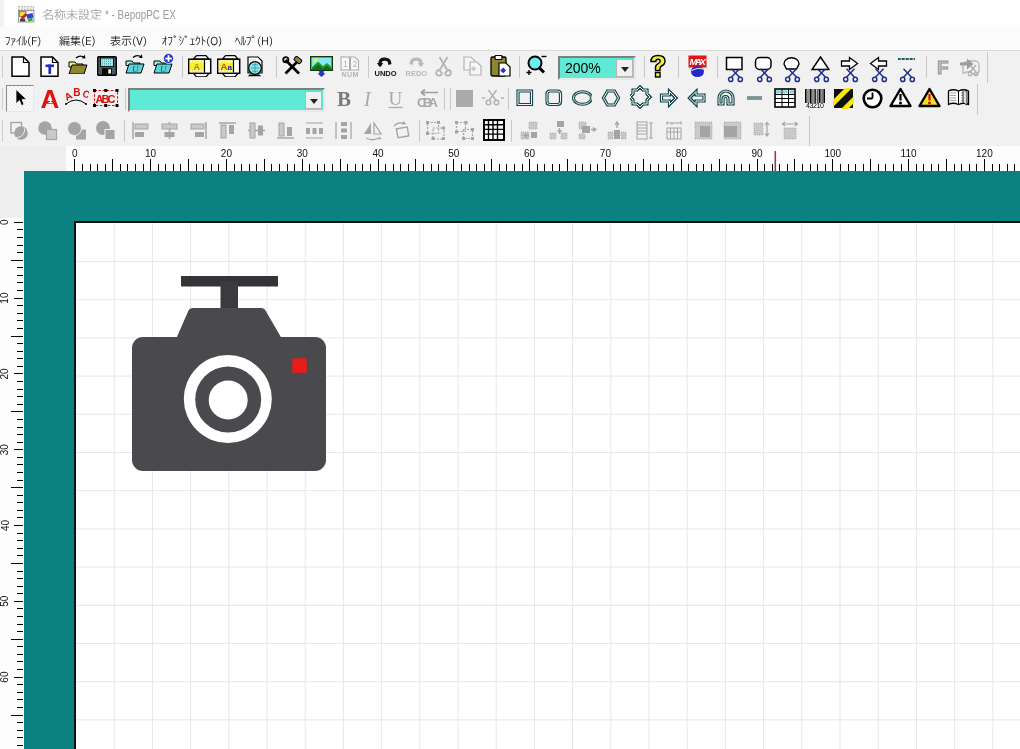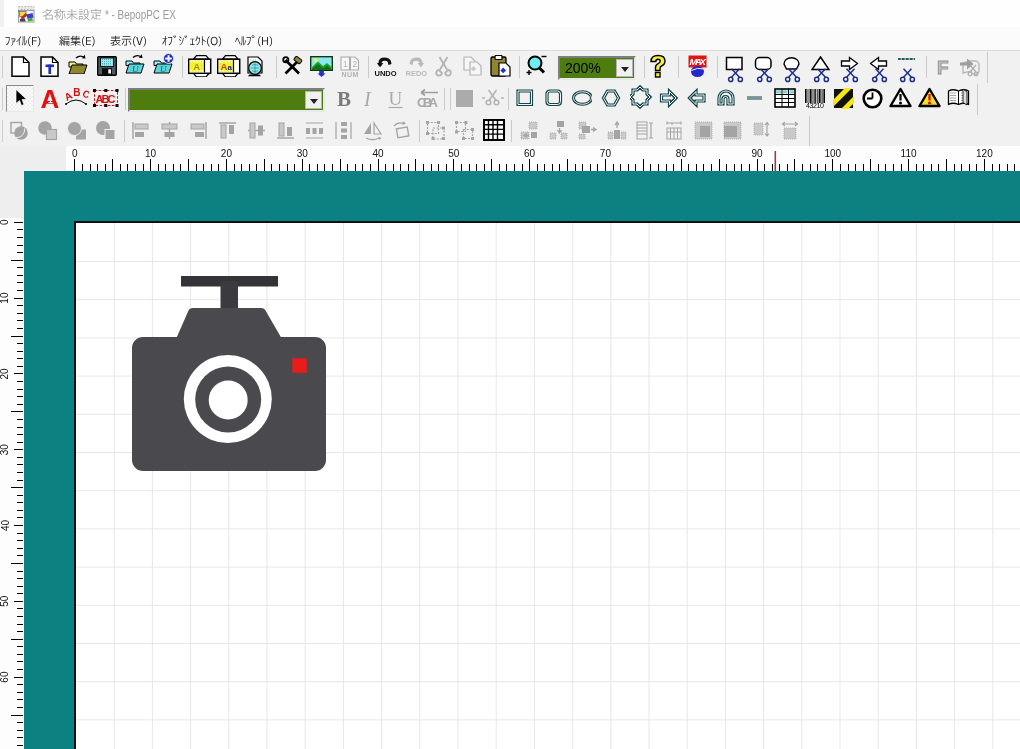--- a/index.html
+++ b/index.html
@@ -12,21 +12,21 @@
 #hcorner{position:absolute;left:0;top:146px;width:66px;height:25px;background:#eeeeee}
 #canvas{position:absolute;left:0;top:171px;width:1020px;height:578px;background:#0b8182}
 #vruler{position:absolute;left:0;top:171px;width:24px;height:578px;background:#fdfdfd}
 #vcorner{position:absolute;left:0;top:171px;width:24px;height:47px;background:#eeeeee}
 #label{position:absolute;left:74px;top:221px;width:946px;height:528px;background:#ffffff;border-left:2px solid #111;border-top:2px solid #111}
 .icon{position:absolute}
 .sep{position:absolute;width:1px;background:#c9c9c9}
 .sep1{top:56px;height:22px}
 .sep2{top:88px;height:22px}
 .sep3{top:120px;height:22px}
-.combo{position:absolute;background:#4d7c0f;border-top:2px solid #7e7e7e;border-left:2px solid #7e7e7e;border-bottom:2px solid #e9e9e9;border-right:2px solid #e9e9e9}
+.combo{position:absolute;background:#5eead4;border-top:2px solid #7e7e7e;border-left:2px solid #7e7e7e;border-bottom:2px solid #e9e9e9;border-right:2px solid #e9e9e9}
 .combobtn{position:absolute;right:1px;top:1px;bottom:1px;width:17px;background:#f0f0f0;border:1px solid #b5b5b5}
 .combobtn:after{content:"";position:absolute;left:4px;top:7px;border-left:4px solid transparent;border-right:4px solid transparent;border-top:5px solid #222}
 </style></head><body>
 <div id="titlebar">
     <svg class="icon" style="left:14px;top:6px" width="17" height="17" viewBox="0 0 17 17">
 <rect x="0.5" y="0.5" width="15.5" height="3" fill="#e6e6e6" stroke="#999" stroke-width="0.7" stroke-dasharray="1.5 1.5"></rect>
 <rect x="0.5" y="4.5" width="15.5" height="11.5" fill="#f2f2f2" stroke="#888" stroke-width="0.8"></rect>
 <rect x="1.5" y="5.5" width="6.5" height="5" fill="#f0dd3c" stroke="#666" stroke-width="0.7"></rect>
 <path d="M2.5 12 L7.5 7 L9.5 9 L4.5 13.5 Z" fill="#cc2222"></path>
 <path d="M8.5 8.5 L14.5 7 L15.5 11.5 L9.5 13 Z" fill="#3344cc"></path>

